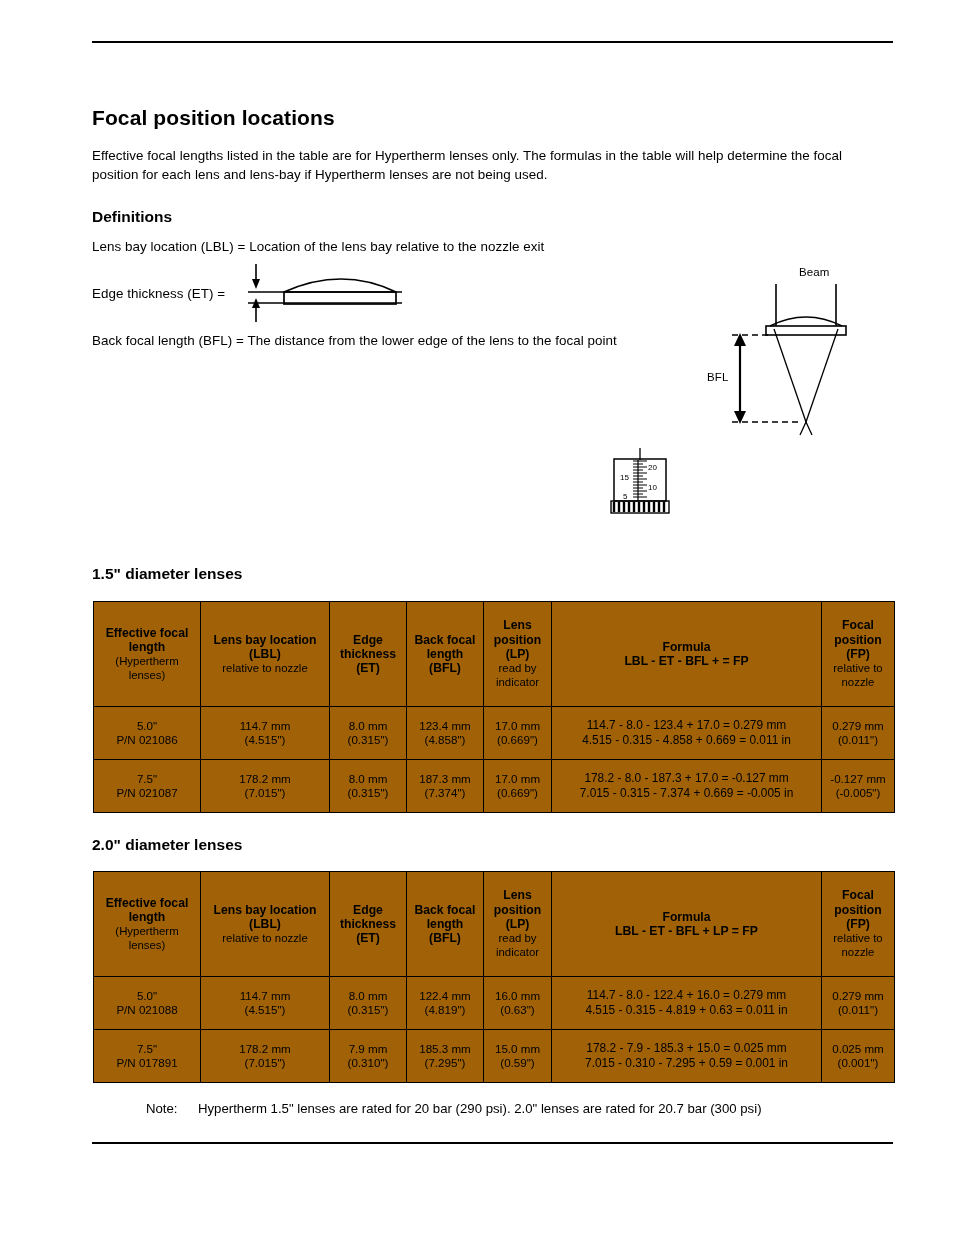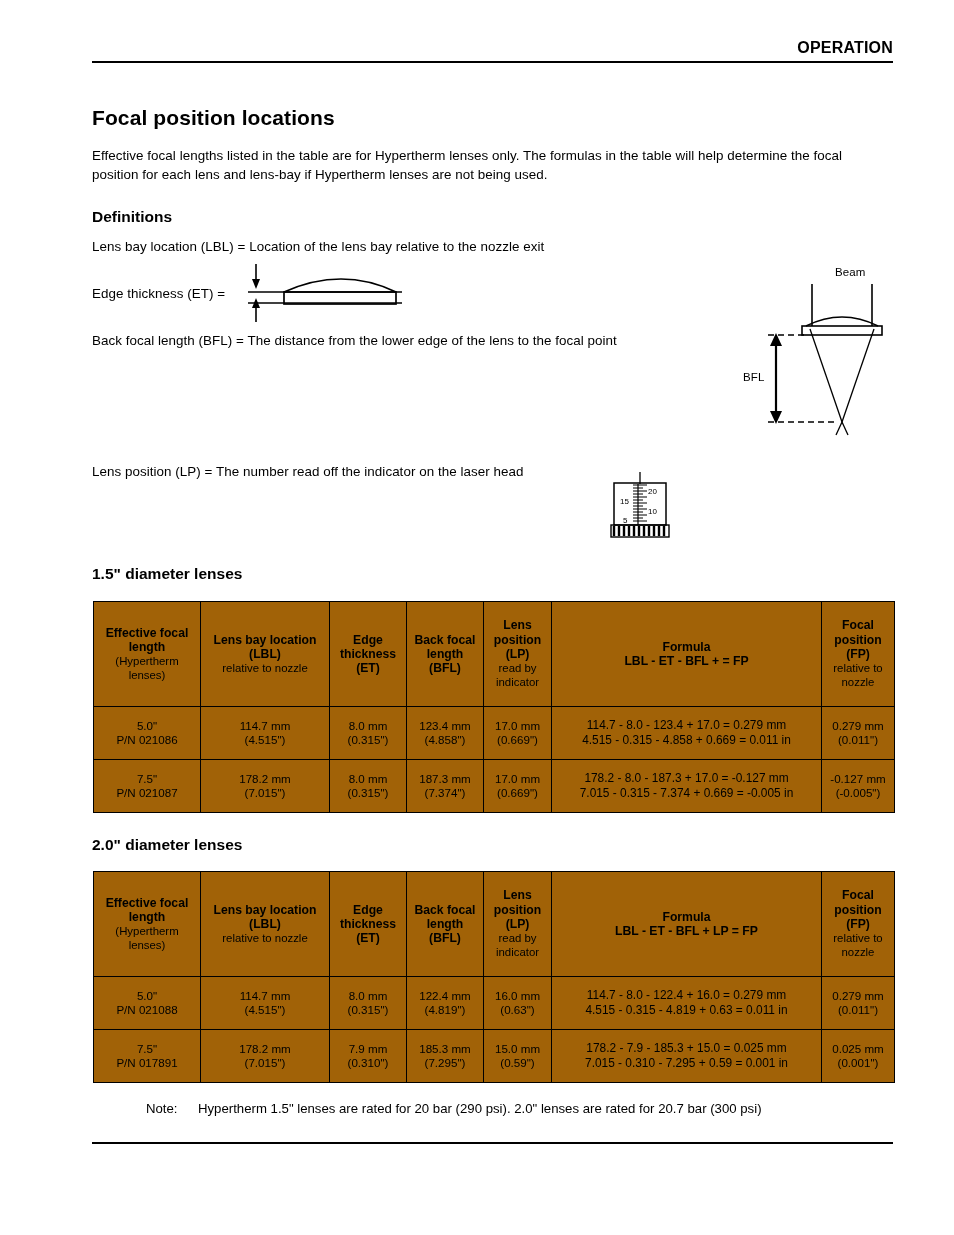--- a/index.html
+++ b/index.html
@@ -73,33 +73,32 @@
     height: 62px;
   }
 
   
   .beam-diagram {
     position: absolute;
     left: 694px;
     top: 276px;
     width: 200px;
     height: 176px;
-    margin-left: 36px;
   }
   .diagram-label {
     position: absolute;
     font-size: 11.5px;
     letter-spacing: 0.1px;
   }
 
   
   .indicator-diagram {
     position: absolute;
     left: 605px;
-    top: 472px;
+    top: 448px;
     width: 70px;
     height: 72px;
   }
 
   
   table.spec {
     position: absolute;
     border-collapse: collapse;
     table-layout: fixed;
     background: #a16207;
@@ -186,21 +185,20 @@
     font-weight: bold;
     font-size: 15.5px;
   }
 </style>
 </head>
 <body>
 
 <div class="page">
 
   <div class="page-header">
-    <div class="hdr-text">OPERATION</div>
     <div class="hdr-rule"></div>
   </div>
 
   <div class="h1" style="top:106px;">Focal position locations</div>
 
   <div class="body-text" style="left:92px; top:147px; width:800px;">Effective focal lengths listed in the table are for Hypertherm lenses only. The formulas in the table will help determine the focal position for each lens and lens-bay if Hypertherm lenses are not being used.</div>
 
   <div class="h2" style="top:208px;">Definitions</div>
 
   <div class="body-text" style="left:92px; top:238px; width:700px;">Lens bay location (LBL) = Location of the lens bay relative to the nozzle exit</div>
@@ -245,21 +243,20 @@
       <line x1="38" y1="146" x2="108" y2="146" stroke="#000" stroke-width="1.3" stroke-dasharray="6,4"></line>
 
       <line x1="46" y1="64" x2="46" y2="141" stroke="#000" stroke-width="2.2"></line>
       <polygon points="46,57 40,70 52,70" fill="#000"></polygon>
       <polygon points="46,148 40,135 52,135" fill="#000"></polygon>
     </svg>
     <div class="diagram-label" style="left:105px; top:-10px;">Beam</div>
     <div class="diagram-label" style="left:13px; top:95px;">BFL</div>
   </div>
 
-  <div class="body-text" style="left:92px; top:463px; width:560px;">Lens position (LP) = The number read off the indicator on the laser head</div>
 
   <div class="indicator-diagram">
     <svg width="70" height="72" viewBox="0 0 70 72">
 
       <line x1="35" y1="0" x2="35" y2="12" stroke="#000" stroke-width="1.3"></line>
 
       <rect x="9" y="11" width="52" height="42" fill="none" stroke="#000" stroke-width="1.5"></rect>
 
       <g stroke="#000" stroke-width="1">
         <line x1="28" y1="13" x2="42" y2="13"></line>

